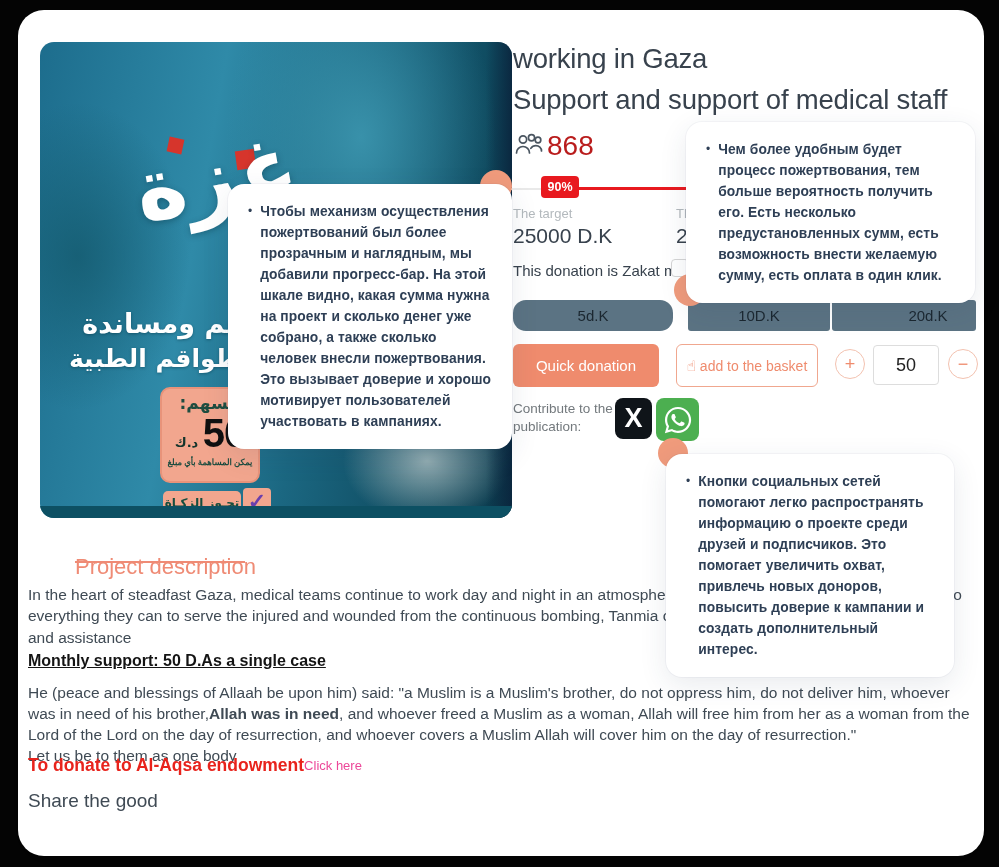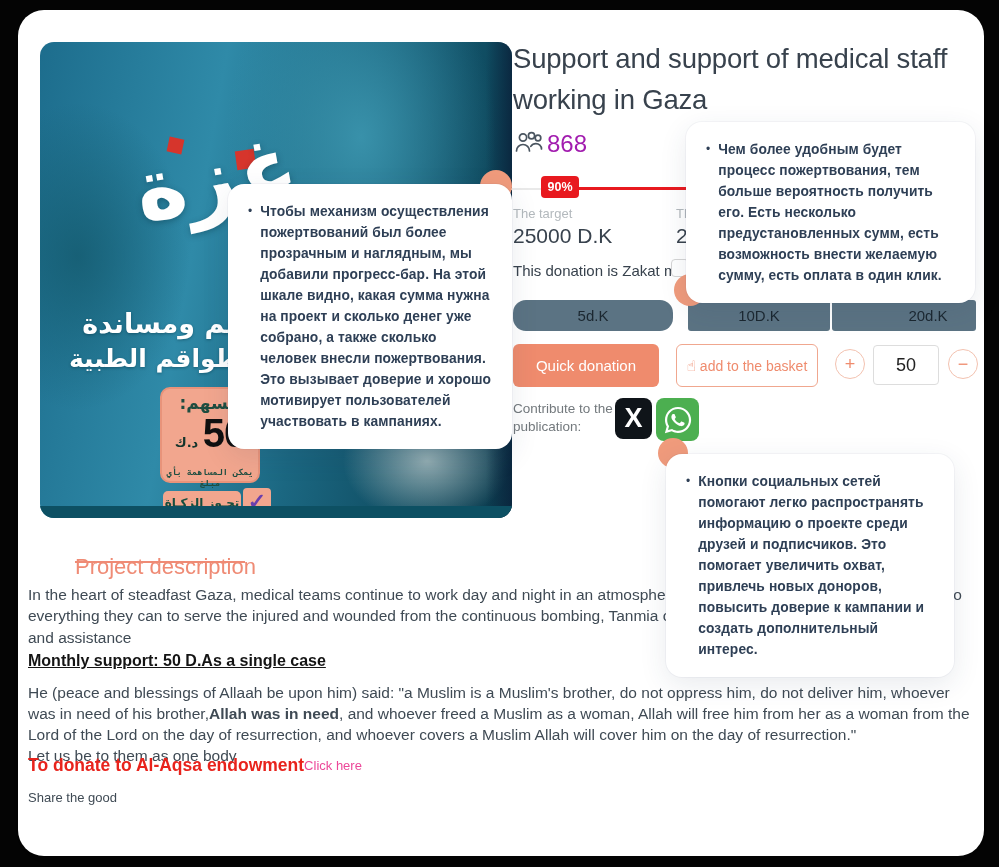--- a/index.html
+++ b/index.html
@@ -18,28 +18,28 @@
   .campaign .edge { position:absolute; right:0; top:0; width:26px; height:100%; background:linear-gradient(90deg, rgba(10,35,60,0), rgba(10,35,60,.85)); }
   .campaign .band { position:absolute; left:0; bottom:0; width:100%; height:12px; background:#0d5063; }
   .calli { position:absolute; left:66px; top:86px; width:220px; text-align:center; color:#ffffff;
     font-family:"DejaVu Sans", sans-serif; font-size:86px; font-weight:bold; transform:rotate(-10deg); text-shadow:0 2px 6px rgba(0,40,55,.35); }
   .redsq { position:absolute; background:#d6352c; }
   .ar-line { position:absolute; color:#ffffff; font-family:"DejaVu Sans", sans-serif; font-weight:bold; text-align:right; direction:rtl; text-shadow:0 1px 3px rgba(0,40,55,.4); }
   .sharebox { position:absolute; left:120px; top:345px; width:100px; height:96px; background:#f2a68e; border:2px solid #e8937a; border-radius:10px; text-align:center; direction:rtl; padding-top:4px; }
   .sharebox .lbl { color:#1e4d40; font-family:"DejaVu Sans", sans-serif; font-weight:bold; font-size:17px; }
   .sharebox .amt { color:#101010; font-size:40px; font-weight:bold; line-height:40px; letter-spacing:-1px; display:inline-block; }
   .sharebox .cur { color:#14352c; font-family:"DejaVu Sans", sans-serif; font-size:13px; font-weight:bold; display:inline-block; }
-  .sharebox .note { color:#1e4d40; font-family:Liberation Mono, monospace; font-size:8.5px; font-weight:bold; margin-top:14px; }
+  .sharebox .note { color:#1e4d40; font-family:Liberation Serif, serif; font-size:8.5px; font-weight:bold; margin-top:4px; }
   .zakatbadge { position:absolute; left:123px; top:449px; width:78px; height:25px; background:#f2a68e; border-radius:5px; color:#154d3e; font-family:"DejaVu Sans", sans-serif; font-weight:bold; font-size:12px; line-height:25px; text-align:center; direction:rtl; }
   .zakcheck { position:absolute; left:203px; top:446px; width:28px; height:29px; background:#f2a68e; border-radius:4px; color:#6a3fae; font-size:22px; font-weight:bold; text-align:center; line-height:28px; }
 
   
   .title { left:495px; top:28px; width:460px; font-size:27.5px; line-height:41px; color:#38424d; font-weight:500; letter-spacing:-.2px; }
   .people { left:495px; top:120px; display:flex; align-items:center; }
-  .people .num { font-size:24px; color:#a21caf; }
+  .people .num { font-size:28px; color:#b91c1c; }
 
   
   .track { left:487px; top:178px; width:463px; height:2px; background:#e9e9e9; }
   .fill  { left:525px; top:177px; width:423px; height:2.5px; background:#e8191f; }
   .enddot{ left:942px; top:173px; width:9px; height:9px; border-radius:50%; background:#e8191f; }
   .badge { left:523px; top:166px; width:38px; height:22px; background:#e8191f; border-radius:4px; color:#fff; font-size:12.5px; font-weight:bold; text-align:center; line-height:22px; z-index:5; }
 
   .statlabel { font-size:13px; color:#b3b9bd; }
   .statvalue { font-size:21px; color:#38424d; margin-top:3px; }
   .zakatrow  { left:495px; top:252px; font-size:15px; color:#38424d; }
@@ -67,21 +67,21 @@
 
   
   .sectitle { left:57px; top:520px; font-size:22px; color:#ef8b75; font-weight:500;margin-top:24px; }
   .secline  { left:57px; top:551px; width:170px; height:2px; background:#ef8b75; }
   .para { left:10px; top:574px; width:946px; font-size:15.5px; color:#3f4a54; line-height:1.38; }
   .monthly { left:10px; top:642px; font-size:16px; color:#141414; font-weight:bold; text-decoration:underline; }
   .hadith { left:10px; top:672px; width:950px; font-size:15.5px; color:#3f4a54; line-height:1.36; }
   .ctarow { left:10px; top:745px; display:flex; align-items:center; }
   .cta { font-size:17.5px; font-weight:bold; color:#e8231c; }
   .ctalink { font-size:13px; color:#ec4899; font-weight:500; cursor:pointer; }
-  .sharegood { left:10px; top:780px; font-size:13px; color:#3f4a54;text-align:center; }
+  .sharegood { left:10px; top:780px; font-size:19px; color:#3f4a54;text-align:center; }
 </style>
 </head>
 <body>
 
 <div class="card">
 
   <div class="abs campaign">
     <div class="edge"></div>
     <div class="redsq" style="left:128px; top:96px; width:15px; height:15px; transform:rotate(12deg);"></div>
     <div class="redsq" style="left:196px; top:108px; width:19px; height:19px; transform:rotate(-8deg);"></div>
@@ -95,22 +95,22 @@
       <span class="cur">د.ك</span>
       <div class="note">يمكن المساهمة بأي مبلغ</div>
     </div>
     <div class="zakatbadge">تجـوز الزكـاة</div>
     <div class="zakcheck">✓</div>
 
     <div class="band"></div>
   </div>
 
   <div class="abs title">
+    <div>working in Gaza</div>
     <div>Support and support of medical staff</div>
-    <div>working in Gaza</div>
   </div>
   <div class="abs people">
     <span style="margin-right:2px;">
       <svg width="32" height="24" viewBox="0 0 32 24" fill="none" stroke="#4a5560" stroke-width="1.7" stroke-linecap="round">
         <circle cx="10" cy="7.5" r="3.6"></circle>
           <circle cx="18.5" cy="5.8" r="3.1"></circle>
           <circle cx="25" cy="8" r="2.8"></circle>
         <path d="M3.5 21c0-3.6 2.9-6.5 6.5-6.5s6.5 2.9 6.5 6.5"></path>
         <path d="M17.8 16.4c1.1-1.7 3-2.8 5.1-2.8 3.1 0 5.6 2.4 5.6 5.4"></path>
       </svg>

